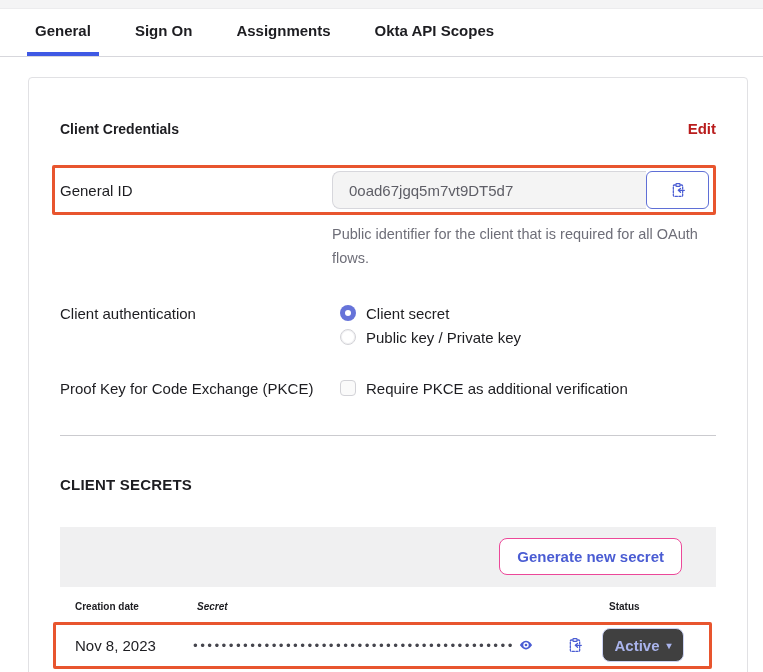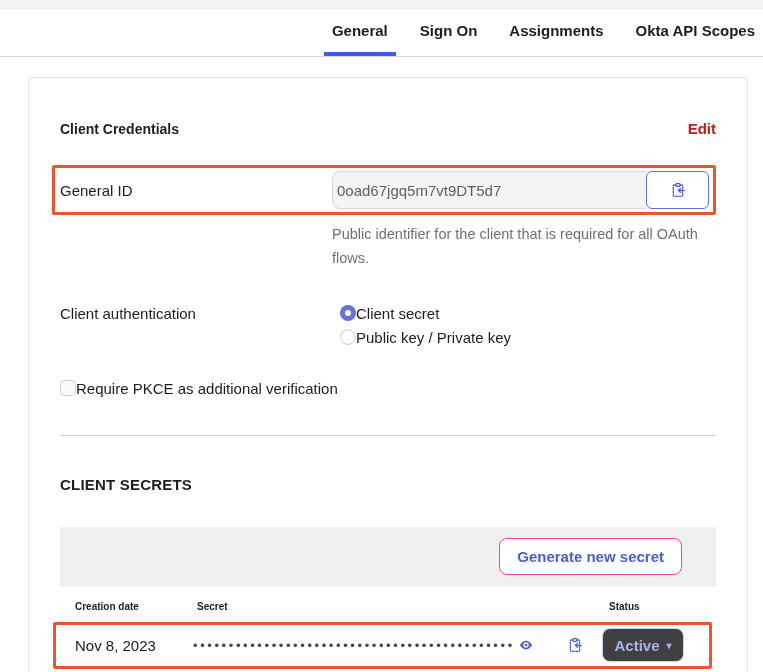--- a/index.html
+++ b/index.html
@@ -2,50 +2,50 @@
 <html><head>
 <meta charset="utf-8">
 <style>
   * { margin:0; padding:0; box-sizing:border-box; }
   html,body { width:763px; height:672px; background:#fff; overflow:hidden;
     font-family:"Liberation Sans", sans-serif; color:#1d1d21; }
 
   .top-strip { height:9px; background:#f4f4f5; border-bottom:1px solid #ececee; }
 
   
-  .tabbar { display:flex; column-gap:16px; padding-left:27px; height:48px;
-    border-bottom:1px solid #d7d7dc; align-items:stretch;justify-content:flex-end; }
+  .tabbar { display:flex; column-gap:28px; padding-left:27px; height:48px;
+    border-bottom:1px solid #d7d7dc; align-items:stretch; }
   .tab { background:none; border:none; padding:0 8px; font:700 15px "Liberation Sans",sans-serif;
     color:#1d1d21; cursor:pointer; display:flex; align-items:center; border-bottom:4px solid transparent; }
   .tab.active { border-bottom-color:#3f59e4; }
 
   
   .card { margin:20px 14px 0 28px; width:720px; height:640px;
     border:1px solid #e1e1e4; border-radius:4px; background:#fff; padding:0 31px; }
 
   .cc-head { display:flex; justify-content:space-between; align-items:center; margin-top:42px; }
   .cc-title { font-size:14px; font-weight:700; color:#1d1d21; }
   .edit-link { font:700 15px "Liberation Sans",sans-serif; color:#b91c1c; background:none; border:none; cursor:pointer; }
 
   
   .hl-box { border:3px solid #e8552e; border-radius:2px; margin:28px 0 0 -8px; padding:3px 4px 3px 5px; }
   .field-row { display:flex; align-items:center; }
   .field-label { width:272px; font-size:15px; color:#1d1d21; flex:none; }
 
   .input-group { display:flex; flex:1; }
   .id-input { flex:1; height:38px; background:#f4f4f4; border:1px solid #d7d7dc; border-right:none;
-    border-radius:8px 0 0 8px; padding:0 4px; font:15px "Liberation Sans",sans-serif; color:#5e5e66; }
+    border-radius:8px 0 0 8px; padding:0 16px; font:15px "Liberation Sans",sans-serif; color:#5e5e66; }
   .copy-btn { width:63px; height:38px; background:#fff; border:1px solid #5f6fd6; border-radius:6px;
     color:#4a5cd3; cursor:pointer; display:flex; align-items:center; justify-content:center; }
 
   .help-text { margin:8px 0 0 272px; font-size:14.5px; color:#6e6e78; line-height:1.65; max-width:375px; }
 
   .form-row { display:flex; margin-top:34px; }
   .radio-stack { display:flex; flex-direction:column; row-gap:7px; }
-  .radio-opt, .check-opt { display:flex; align-items:center; cursor:pointer; }
+  .radio-opt, .check-opt { display:flex; align-items:center; column-gap:10px; cursor:pointer; }
   .radio { width:16px; height:16px; border-radius:50%; flex:none; position:relative; }
   .radio.on { background:#6673d9; }
   .radio.on::after { content:""; position:absolute; left:5px; top:5px; width:6px; height:6px;
     border-radius:50%; background:#fff; }
   .radio.off { background:#fff; border:1px solid #d2d2d7; box-shadow:inset 0 0 0 1px #f0f0f2; }
   .checkbox { width:16px; height:16px; border-radius:4px; border:1px solid #d2d2d7; background:#fafafa; flex:none; }
   .opt-label { font-size:15px; color:#1d1d21; }
 
   .divider { border:none; border-top:1px solid #cbcbcf; margin-top:38px; }
 
@@ -54,21 +54,21 @@
   
   .table { margin-top:34px; }
   .table-toolbar { background:#f0f0f1; height:60px; display:flex; justify-content:flex-end; align-items:center;
     padding-right:34px; }
   .gen-btn { background:#fff; border:1px solid #ec4899; border-radius:8px; padding:9px 17px;
     font:700 15px "Liberation Sans",sans-serif; color:#4a5cd3; cursor:pointer; }
 
   .thead { display:flex; padding:14px 0 10px 15px; }
   .th { font-size:10px; font-weight:700; color:#1d1d21; }
   .col-date { width:122px; flex:none; }
-  .col-secret { flex:1; display:flex; align-items:center; }
+  .col-secret { flex:1; display:flex; align-items:center;font-style:italic; }
   .col-status { width:107px; flex:none; }
 
   .row-hl { border:3px solid #e8552e; border-radius:2px; margin:0 4px 0 -7px; }
   .trow { display:flex; align-items:center; padding:0 0 0 19px; height:41px; }
   .td-date { font-size:15px; color:#1d1d21; }
   .secret-dots { font-size:13px; letter-spacing:2.6px; color:#45454d; white-space:nowrap; overflow:hidden;
     width:322px; flex:none; }
   .icon-btn { background:none; border:none; cursor:pointer; color:#4a5cd3; display:flex; align-items:center; padding:2px; }
   .gap30 { margin-left:28px; }
   .status-btn { background:#404040; border:1px solid #ccd3f3; border-radius:8px; width:82px; height:34px;
@@ -123,20 +123,21 @@
         <span class="opt-label">Client secret</span>
       </div>
       <div class="radio-opt">
         <span class="radio off"></span>
         <span class="opt-label">Public key / Private key</span>
       </div>
     </div>
   </div>
 
   <div class="form-row">
+    <span class="field-label" style="width:280px">Proof Key for Code Exchange (PKCE)</span>
     <div class="check-opt">
       <span class="checkbox"></span>
       <span class="opt-label">Require PKCE as additional verification</span>
     </div>
   </div>
 
   <hr class="divider">
 
   <h3 class="secrets-title">CLIENT SECRETS</h3>
 

